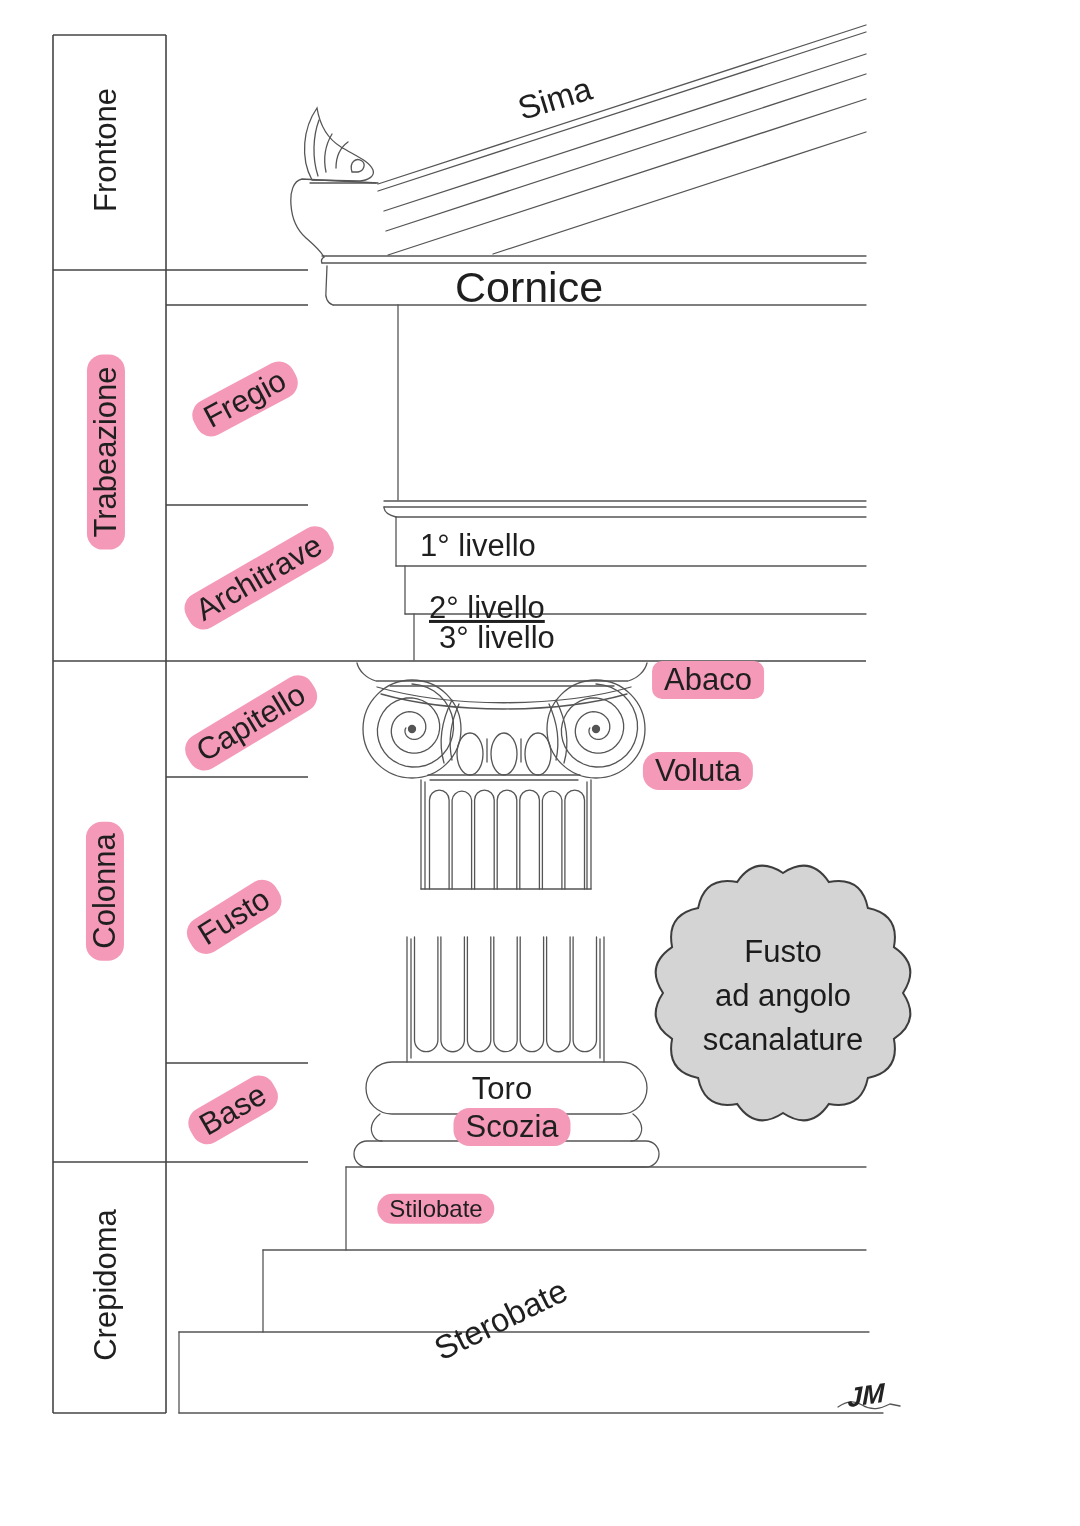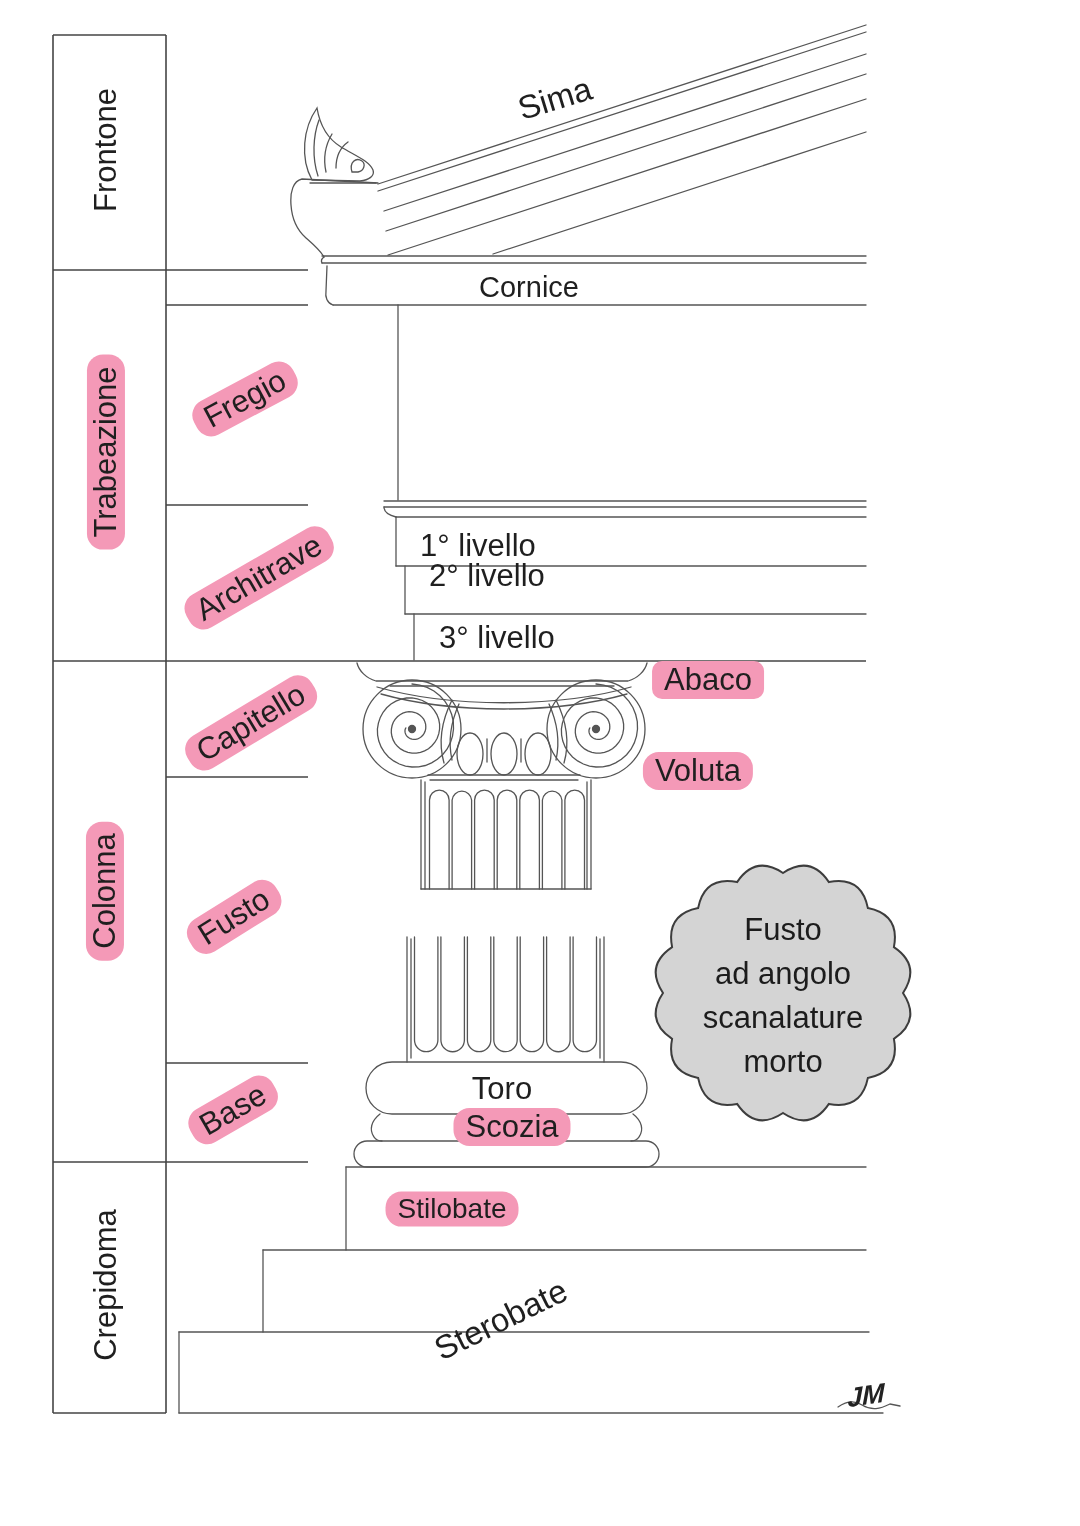--- a/index.html
+++ b/index.html
@@ -187,33 +187,32 @@
   <div class="lbl hl" style="left:105px;top:891px;--rot:-90deg;">Colonna</div>
   <div class="lbl" style="left:106px;top:1285px;--rot:-90deg;">Crepidoma</div>
 
   <div class="lbl hl" style="left:245px;top:399px;--rot:-28deg;">Fregio</div>
   <div class="lbl hl" style="left:259px;top:578px;--rot:-30deg;">Architrave</div>
   <div class="lbl hl" style="left:251px;top:723px;--rot:-31deg;">Capitello</div>
   <div class="lbl hl" style="left:234px;top:917px;--rot:-32deg;">Fusto</div>
   <div class="lbl hl" style="left:233px;top:1110px;--rot:-30deg;">Base</div>
 
   <div class="lbl" style="left:555px;top:99px;--rot:-17deg;font-size:33px;">Sima</div>
-  <div class="lbl" style="left:529px;top:288px;font-size:29px;">Cornice</div>
+  <div class="lbl" style="left:529px;top:288px;font-size:43px;">Cornice</div>
   <div class="lbl anchor-left" style="left:420px;top:546px;">1° livello</div>
-  <div class="lbl anchor-left" style="left:429px;top:576px;">2° livello</div>
+  <div class="lbl anchor-left" style="left:429px;top:608px;text-decoration:underline;">2° livello</div>
   <div class="lbl anchor-left" style="left:439px;top:638px;">3° livello</div>
   <div class="lbl hl" style="left:708px;top:680px;border-radius:10px;">Abaco</div>
   <div class="lbl hl" style="left:698px;top:771px;">Voluta</div>
   <div class="lbl" style="left:502px;top:1089px;">Toro</div>
   <div class="lbl hl" style="left:512px;top:1127px;">Scozia</div>
-  <div class="lbl hl" style="left:452px;top:1209px;font-size:28px;">Stilobate</div>
+  <div class="lbl hl" style="left:436px;top:1209px;font-size:24px;">Stilobate</div>
   <div class="lbl" style="left:501px;top:1320px;--rot:-26deg;font-size:33px;">Sterobate</div>
 
   <div class="badge-text">
     <div>Fusto</div>
     <div>ad angolo</div>
     <div>scanalature</div>
-    <div>morto</div>
   </div>
 
   <div class="sig">JM</div>
 
 </div>
 
 </body></html>

